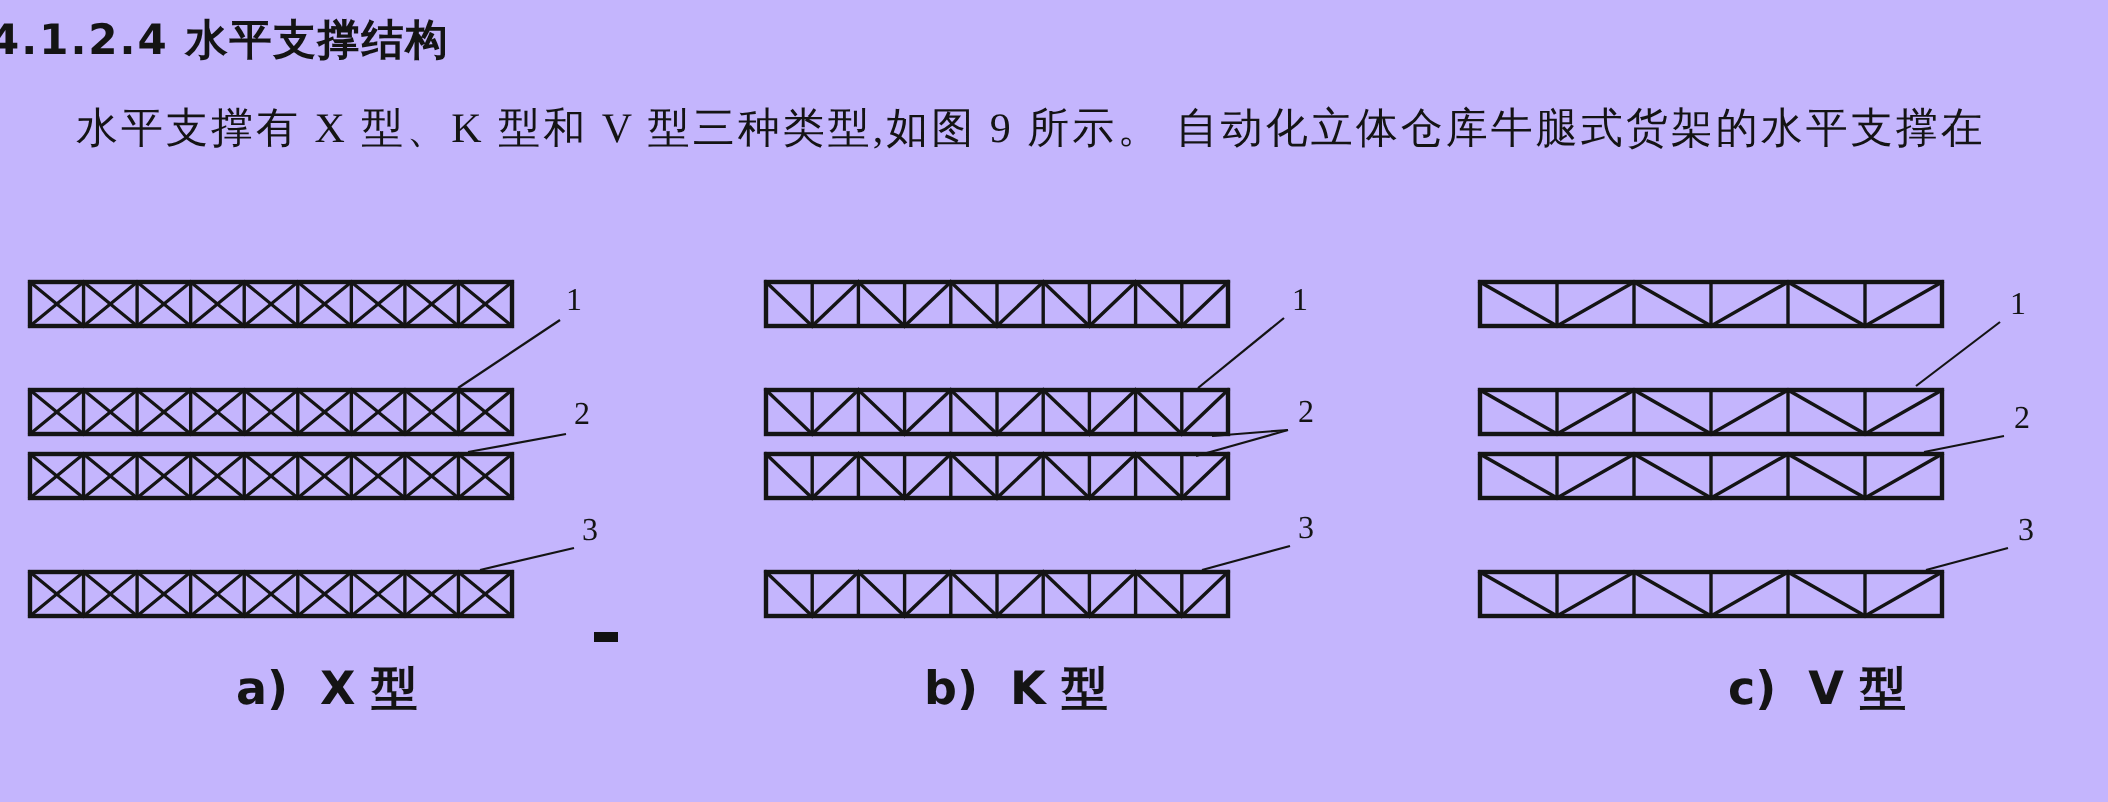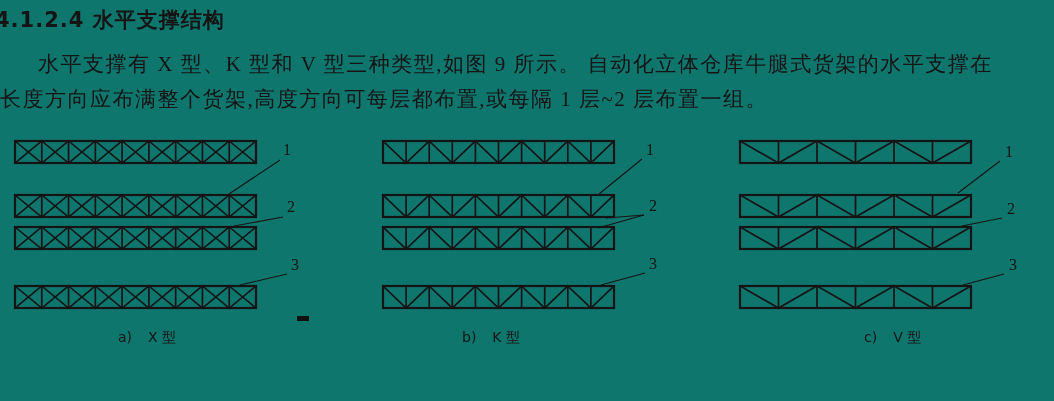--- a/index.html
+++ b/index.html
@@ -1,50 +1,49 @@
 <!DOCTYPE html>
 <html><head>
 <meta charset="utf-8">
 <style>
   html,body{margin:0;padding:0;background:#ffffff;}
   .page{
-    position:relative;width:1054px;height:401px;background:#0f766e;
+    position:relative;width:1054px;height:401px;background:#c4b5fd;
     font-family:"Liberation Serif","DejaVu Serif",serif;color:#141414;
     overflow:hidden;
   }
   .heading{
     position:absolute;left:-5px;top:6px;
     font-family:"DejaVu Sans","Liberation Sans",sans-serif;
     font-weight:bold;font-size:21px;letter-spacing:1px;white-space:nowrap;
   }
   .para-line{
     position:absolute;font-size:21px;letter-spacing:1.5px;white-space:nowrap;
   }
   .para-line.l1{left:38px;top:50px;text-align:center;}
   .para-line.l2{left:0px;top:85px;}
   .figure-svg{position:absolute;left:0;top:130px;}
   .caption{
     position:absolute;top:329px;
     font-family:"DejaVu Sans","Liberation Sans",sans-serif;
-    font-weight:normal;font-size:14px;white-space:nowrap;
+    font-weight:bold;font-size:23px;white-space:nowrap;
   }
   .caption .pfx{margin-right:16px;}
   .artifact{
     position:absolute;left:297px;top:316px;width:12px;height:5px;background:#111;
   }
 </style>
 </head>
 <body>
 
 <div class="page">
 
   <div class="heading">4.1.2.4  水平支撑结构</div>
 
   <div class="para-line l1">水平支撑有 X 型、K 型和 V 型三种类型,如图 9 所示。 自动化立体仓库牛腿式货架的水平支撑在</div>
-  <div class="para-line l2">长度方向应布满整个货架,高度方向可每层都布置,或每隔 1 层~2 层布置一组。</div>
 
   <svg class="figure-svg" id="figure" width="1054" height="230" viewBox="0 0 1054 230">
       <g>
         <g>
           <rect x="15" y="11" width="241" height="22" fill="none" stroke="#141414" stroke-width="2.2"></rect>
           <line x1="41.77777777777778" y1="11" x2="41.77777777777778" y2="33" stroke="#141414" stroke-width="1.7" stroke-linecap="square"></line>
           <line x1="68.55555555555556" y1="11" x2="68.55555555555556" y2="33" stroke="#141414" stroke-width="1.7" stroke-linecap="square"></line>
           <line x1="95.33333333333334" y1="11" x2="95.33333333333334" y2="33" stroke="#141414" stroke-width="1.7" stroke-linecap="square"></line>
           <line x1="122.11111111111111" y1="11" x2="122.11111111111111" y2="33" stroke="#141414" stroke-width="1.7" stroke-linecap="square"></line>
           <line x1="148.88888888888889" y1="11" x2="148.88888888888889" y2="33" stroke="#141414" stroke-width="1.7" stroke-linecap="square"></line>

